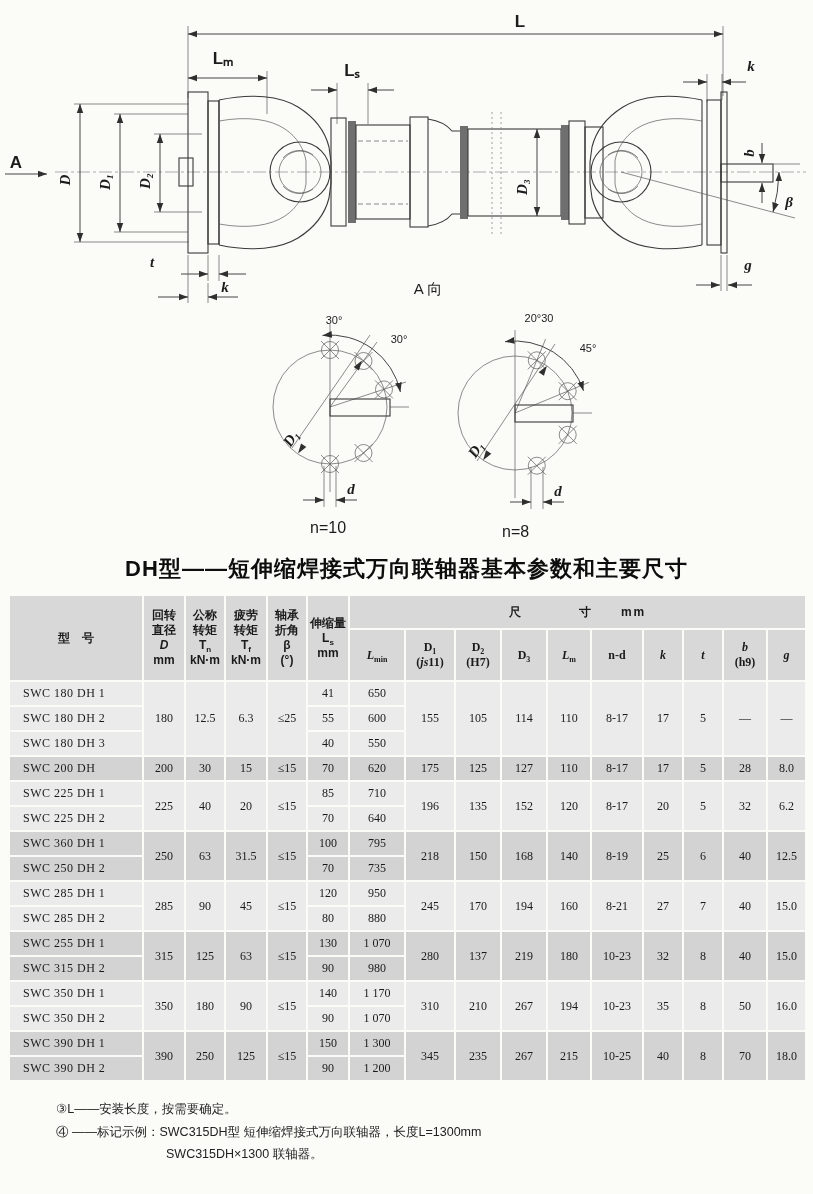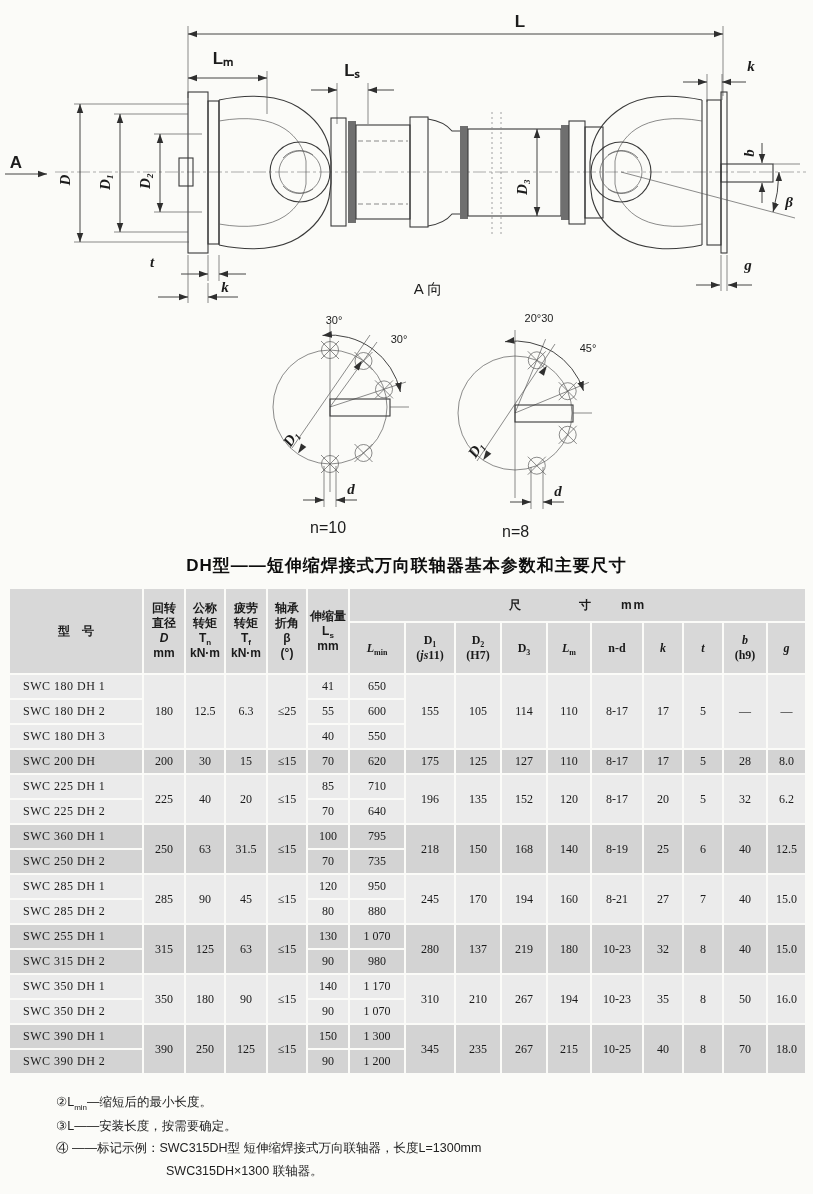--- a/index.html
+++ b/index.html
@@ -14,21 +14,21 @@
   .cl{stroke:#8a8a8a;stroke-width:0.7;stroke-dasharray:13 3 3 3;fill:none;}
   .dot{stroke:#8a8a8a;stroke-width:0.8;stroke-dasharray:2 3;fill:none;}
   .ring{fill:#6f6f6f;stroke:none;}
   .ah{fill:#2f2f2f;stroke:none;}
   text.lab{font-family:"Liberation Sans",sans-serif;font-size:15px;fill:#1c1c1c;text-anchor:middle;}
   text.big{font-size:17px;font-weight:bold;}
   text.it{font-family:"Liberation Serif",serif;font-style:italic;font-weight:bold;}
   text.sm{font-size:11px;}
   text.nl{font-size:16px;text-anchor:start;}
   
-  .title{text-align:center;font-size:17px;font-weight:bold;letter-spacing:1px;margin:6px 0 10px 0;color:#0d0d0d;}
+  .title{text-align:center;font-size:22px;font-weight:bold;letter-spacing:1px;margin:6px 0 10px 0;color:#0d0d0d;}
   
   table.params{border-collapse:collapse;table-layout:fixed;width:797px;margin:0 8px;
                font-family:"Liberation Serif",serif;font-size:12px;color:#1a1a1a;}
   table.params th,table.params td{border:2px solid #fbfbf8;text-align:center;vertical-align:middle;
                padding:0 1px;overflow:hidden;}
   table.params thead th{background:#d8d8d8;font-weight:bold;line-height:1.25;}
   table.params thead th.cn{font-family:"Liberation Sans",sans-serif;font-size:12px;}
   table.params thead th.sub-h{font-family:"Liberation Serif",serif;font-weight:bold;height:50px;}
   table.params thead th.span-h{font-family:Liberation Sans, sans-serif;letter-spacing:2px;height:32px;}
   table.params tbody tr{height:25px;margin-top:26px;}
@@ -476,19 +476,18 @@
         </tr>
         <tr class="dark">
           <td class="model">SWC 390 DH 2</td>
           <td>90</td>
           <td>1 200</td>
         </tr>
       </tbody>
   </table>
 
   <div class="notes">
-    <div class="ind1">②L<sub>min</sub>—缩短后的最小长度。</div>
     <div class="ind1">③L——安装长度，按需要确定。</div>
     <div class="ind1">④ ——标记示例：SWC315DH型 短伸缩焊接式万向联轴器，长度L=1300mm</div>
     <div class="ind2">SWC315DH×1300 联轴器。</div>
   </div>
 
 </div>
 
 </body></html>

